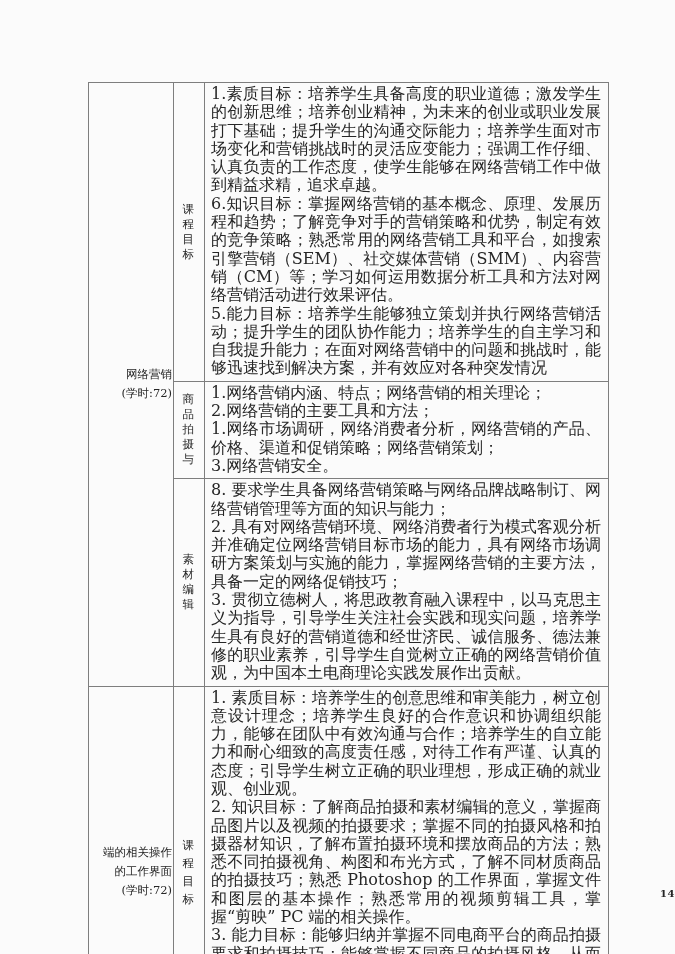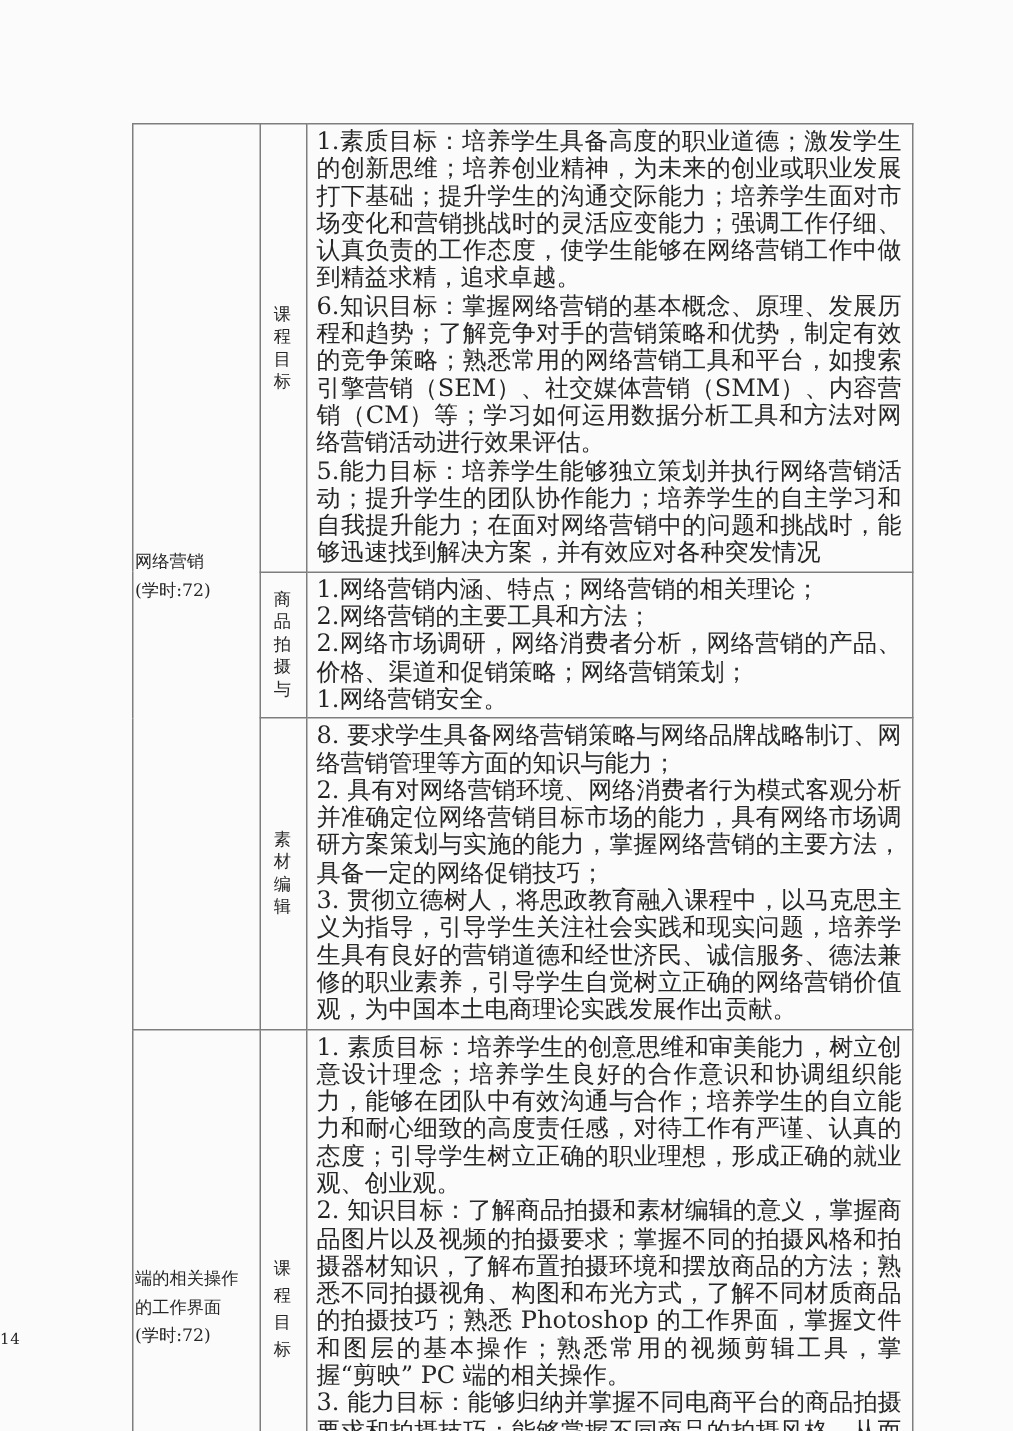--- a/index.html
+++ b/index.html
@@ -23,21 +23,21 @@
     border-collapse:collapse;
     table-layout:fixed;
   }
   .doc-table td{
     border:1px solid var(--border);
     vertical-align:middle;
     background:transparent;
   }
   .course-cell{
     width:82px;
-    text-align:left;
+    text-align:right;
     font-size:11.5px;
   }
   .course-line{line-height:19px;}
   .label-cell{width:28px;}
   .label-text{
     width:13px;
     margin:0 auto;
     font-size:11.5px;
     word-break:break-all;
     text-align:left;
@@ -52,23 +52,23 @@
   .para{
     font-size:16px;
     line-height:18.3px;
     text-align:justify;
     text-justify:inter-character;
   }
   .page-number{
     position:absolute;
     left:0;right:0;
     top:888px;
-    text-align:left;
+    text-align:right;
     font-size:10px;
-    font-weight:normal;
+    font-weight:bold;
     letter-spacing:0.5px;
   }
 </style>
 </head>
 <body>
 
 <table class="doc-table">
   <tbody>
     <tr>
       <td class="course-cell" rowspan="3">
@@ -89,22 +89,22 @@
       </td>
     </tr>
     <tr>
       <td class="label-cell">
         <div class="label-text lh15">商品拍摄与</div>
       </td>
       <td class="content-cell">
         <div>
             <div class="para">1.网络营销内涵、特点；网络营销的相关理论；</div>
             <div class="para">2.网络营销的主要工具和方法；</div>
-            <div class="para">2.网络市场调研，网络消费者分析，网络营销的产品、价格、渠道和促销策略；网络营销策划；</div>
-            <div class="para">1.网络营销安全。</div>
+            <div class="para">1.网络市场调研，网络消费者分析，网络营销的产品、价格、渠道和促销策略；网络营销策划；</div>
+            <div class="para">3.网络营销安全。</div>
           </div>
       </td>
     </tr>
     <tr>
       <td class="label-cell">
         <div class="label-text lh15">素材编辑</div>
       </td>
       <td class="content-cell">
         <div>
             <div class="para">8. 要求学生具备网络营销策略与网络品牌战略制订、网络营销管理等方面的知识与能力；</div>

